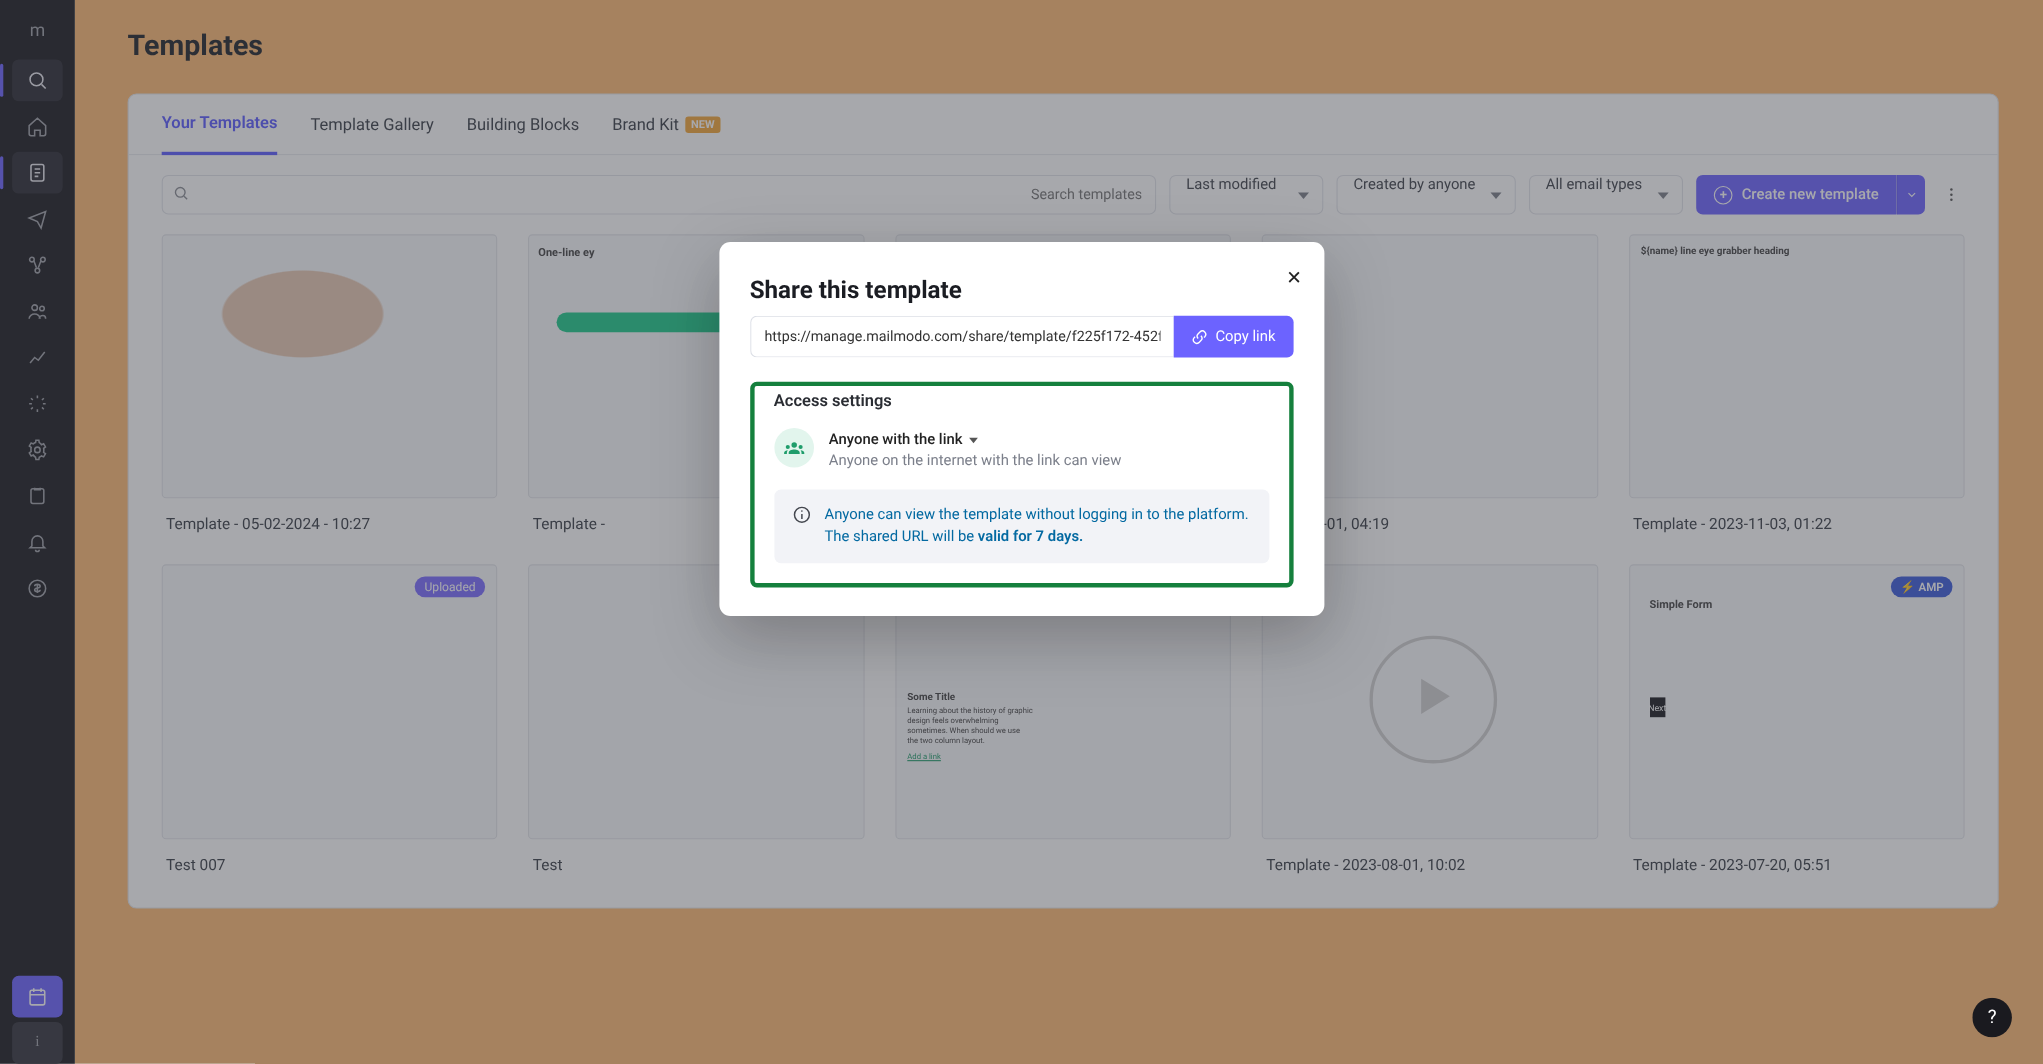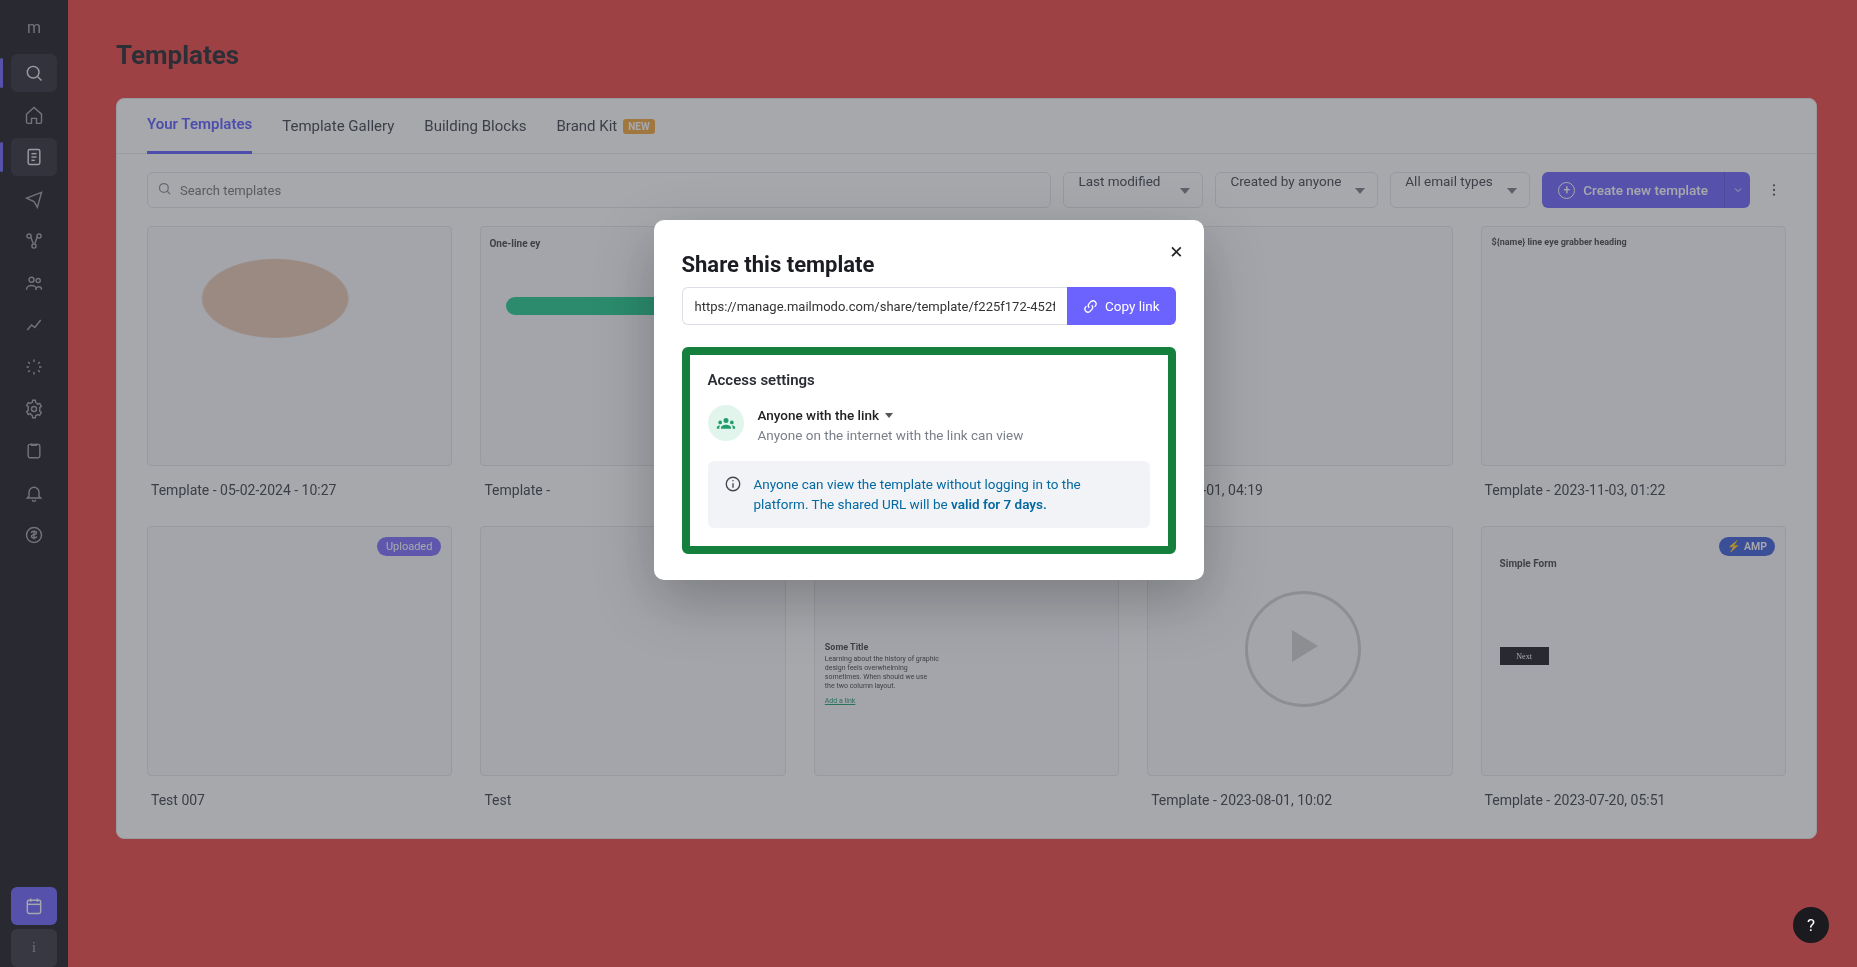--- a/index.html
+++ b/index.html
@@ -24,38 +24,38 @@
     content: ""; position: absolute; left: -11px; top: 4px; bottom: 4px; width: 3px;
     background: #6c63ff; border-radius: 2px;
   }
   .nav-spacer { flex: 1; }
   .nav-icon.cal { background: #6c63ff; color: #fff; }
   .nav-icon.info-bottom { background: #34343c; color: #9ea0a8; font-family: Georgia, serif; font-size: 14px; }
 
   
   .main {
     position: absolute; left: 68px; right: 0; top: 0; bottom: 0;
-    background: #ef4444;
-    padding: 40px 40px 0 48px;
+    background: #fdba74;
+    padding: 27px 40px 0 48px;
     overflow: hidden;
   }
   .page-title { font-size: 26px; font-weight: 700; color: #1f2328; margin-bottom: 28px; }
   .panel {
     border: 1px solid #e5e7eb; border-radius: 8px; padding: 0; background: #fff;
   }
   .tabs { display: flex; gap: 30px; padding: 16px 30px 0 30px; border-bottom: 1px solid #e9ebef; align-items: flex-end;}
   .tab { font-size: 15px; color: #3a3f47; padding-bottom: 18px; cursor: pointer; display: flex; align-items:center; gap:6px;}
   .tab.active { color: #5b5bff; font-weight: 600; border-bottom: 3px solid #5b5bff; margin-bottom:-1px;}
   .badge-new { background: #f2a73a; color: #fff; font-size: 10px; font-weight: 700; padding: 2px 5px; border-radius: 3px; }
 
   .toolbar { display: flex; gap: 12px; padding: 18px 30px; align-items:center;}
   .search-wrap { flex: 1; position: relative; }
   .search-wrap input {
     width: 100%; height: 36px; border: 1px solid #e2e4ea; border-radius: 6px;
-    padding: 0 12px 0 32px; font-size: 13px; color: #555; background: #fff;
+    padding: 0 12px 0 32px; font-size: 13px; color: #555; background: #fff; text-align: right;
   }
   .search-wrap .s-icon { position: absolute; left: 10px; top: 9px; color: #8a8d94; }
   .drop {
     height: 36px; border: 1px solid #e2e4ea; border-radius: 6px; background: #fff;
     padding: 0 36px 0 14px; font-size: 13.5px; color: #40444c;
     display: flex; position: relative; cursor: pointer; min-width: 140px;
   }
   .drop::after {
     content: ""; position: absolute; right: 12px; top: 15px;
     border-left: 5px solid transparent; border-right: 5px solid transparent; border-top: 6px solid #7b7f88;
@@ -105,21 +105,21 @@
   .link-row { display: flex; margin-bottom: 22px; }
   .link-row input {
     flex: 1; height: 38px; border: 1px solid #dcdfe6; border-right: none;
     border-radius: 6px 0 0 6px; padding: 0 12px; font-size: 13px; color: #333;
   }
   .copy-btn {
     background: #6c63ff; color: #fff; border: none; height: 38px; padding: 0 16px;
     border-radius: 0 6px 6px 0; font-size: 13.5px; display: flex; align-items: center; gap: 7px; cursor: pointer;
   }
   .copy-btn svg { width: 15px; height: 15px; stroke: #fff; fill:none; stroke-width:2;}
-  .access-box { border: 8px solid #15803d; border-radius: 6px; padding: 16px 18px 18px; }
+  .access-box { border: 4px solid #15803d; border-radius: 6px; padding: 4px 18px 18px; }
   .access-title { font-size: 15px; font-weight: 600; color: #2a2d33; margin-bottom: 16px; }
   .access-row { display: flex; gap: 14px; align-items: flex-start; margin-bottom: 18px; }
   .access-icon {
     width: 36px; height: 36px; border-radius: 50%; background: #e2f5ed; color: #1f9d6b;
     display: flex; align-items: center; justify-content: center; flex-shrink:0;
   }
   .access-icon svg { width: 20px; height: 20px; fill: currentColor; }
   .access-label { font-size: 13.5px; color: #222; font-weight: 500; display: inline-flex; align-items:center; gap:4px; cursor:pointer;}
   .access-label::after { content:""; border-left:4px solid transparent; border-right:4px solid transparent; border-top:5px solid #555; margin-left:2px;}
   .access-sub { font-size: 13.5px; color: #7b7f8a; margin-top: 3px; }
@@ -350,21 +350,21 @@
         </div>
       </div>
       <div class="card">
         <div class="thumb partial play-thumb"></div>
         <div class="card-label">Template - 2023-08-01, 10:02</div>
       </div>
       <div class="card">
         <div class="thumb partial">
           <span class="pill-amp">AMP</span>
           <div class="thumb-text" style="left:18px; top:30px; font-weight:700; font-size:10px;">Simple Form</div>
-          <div style="position:absolute; left:18px; top:120px; width:49px; height:18px; background:#1a1a1f; color:#fff; font-size:8px; display:flex;align-items:center;justify-content:center;font-family:Liberation Serif, serif;">Next</div>
+          <div style="position:absolute; left:18px; top:120px; width:14px; height:18px; background:#1a1a1f; color:#fff; font-size:8px; display:flex;align-items:center;justify-content:center;">Next</div>
         </div>
         <div class="card-label">Template - 2023-07-20, 05:51</div>
       </div>
     </div>
   </section>
 </main>
 
 <div class="dim"></div>
 
 <div class="modal">

